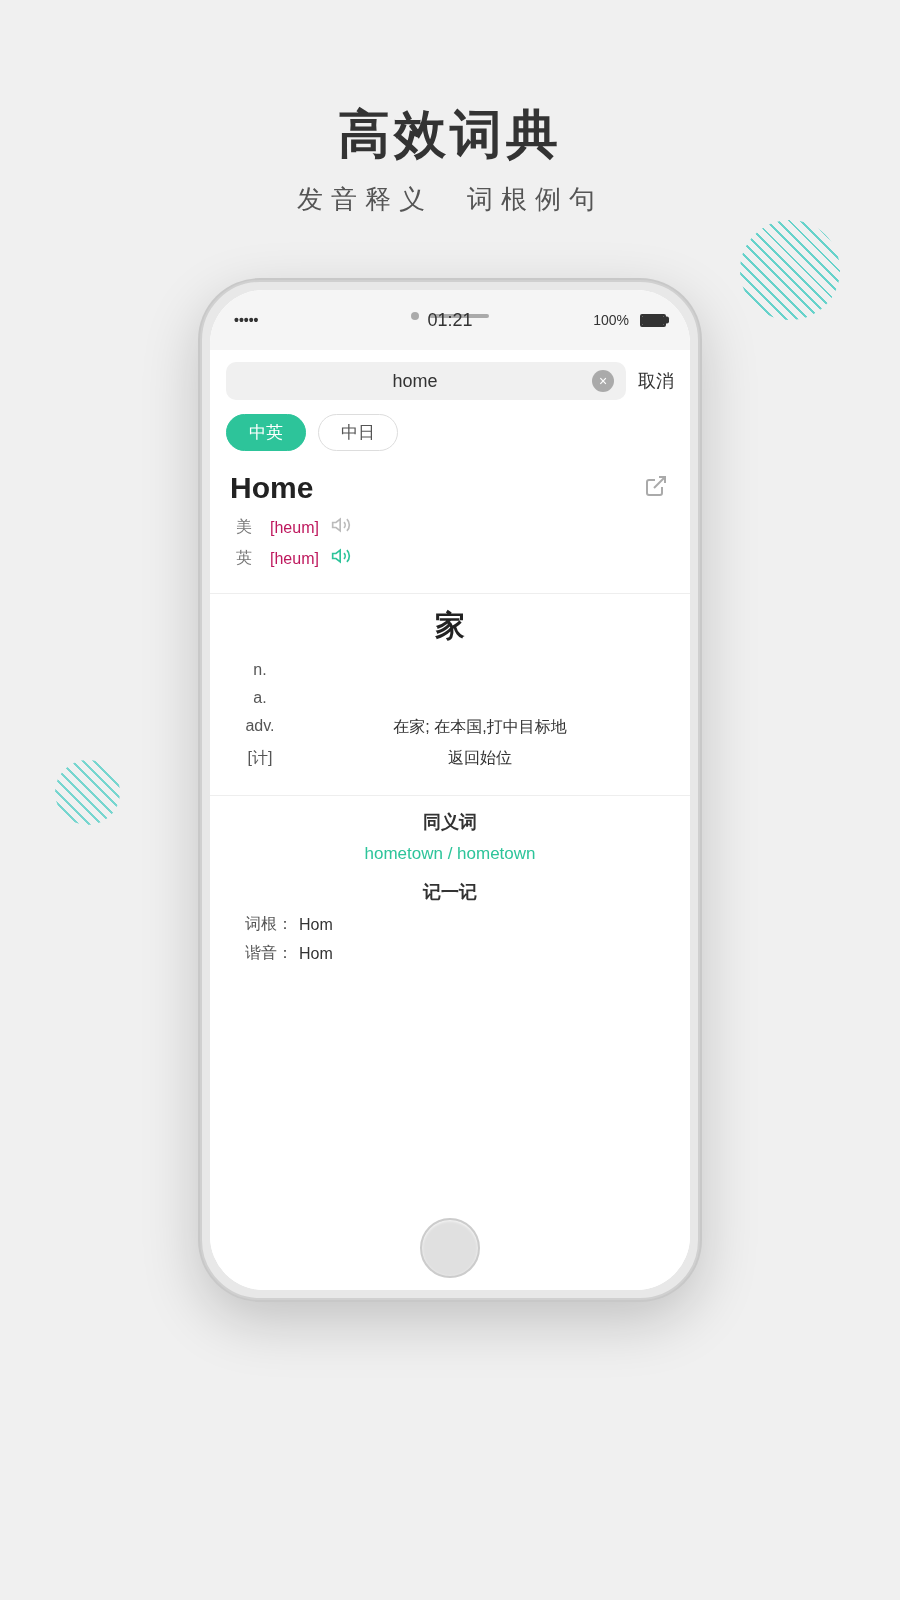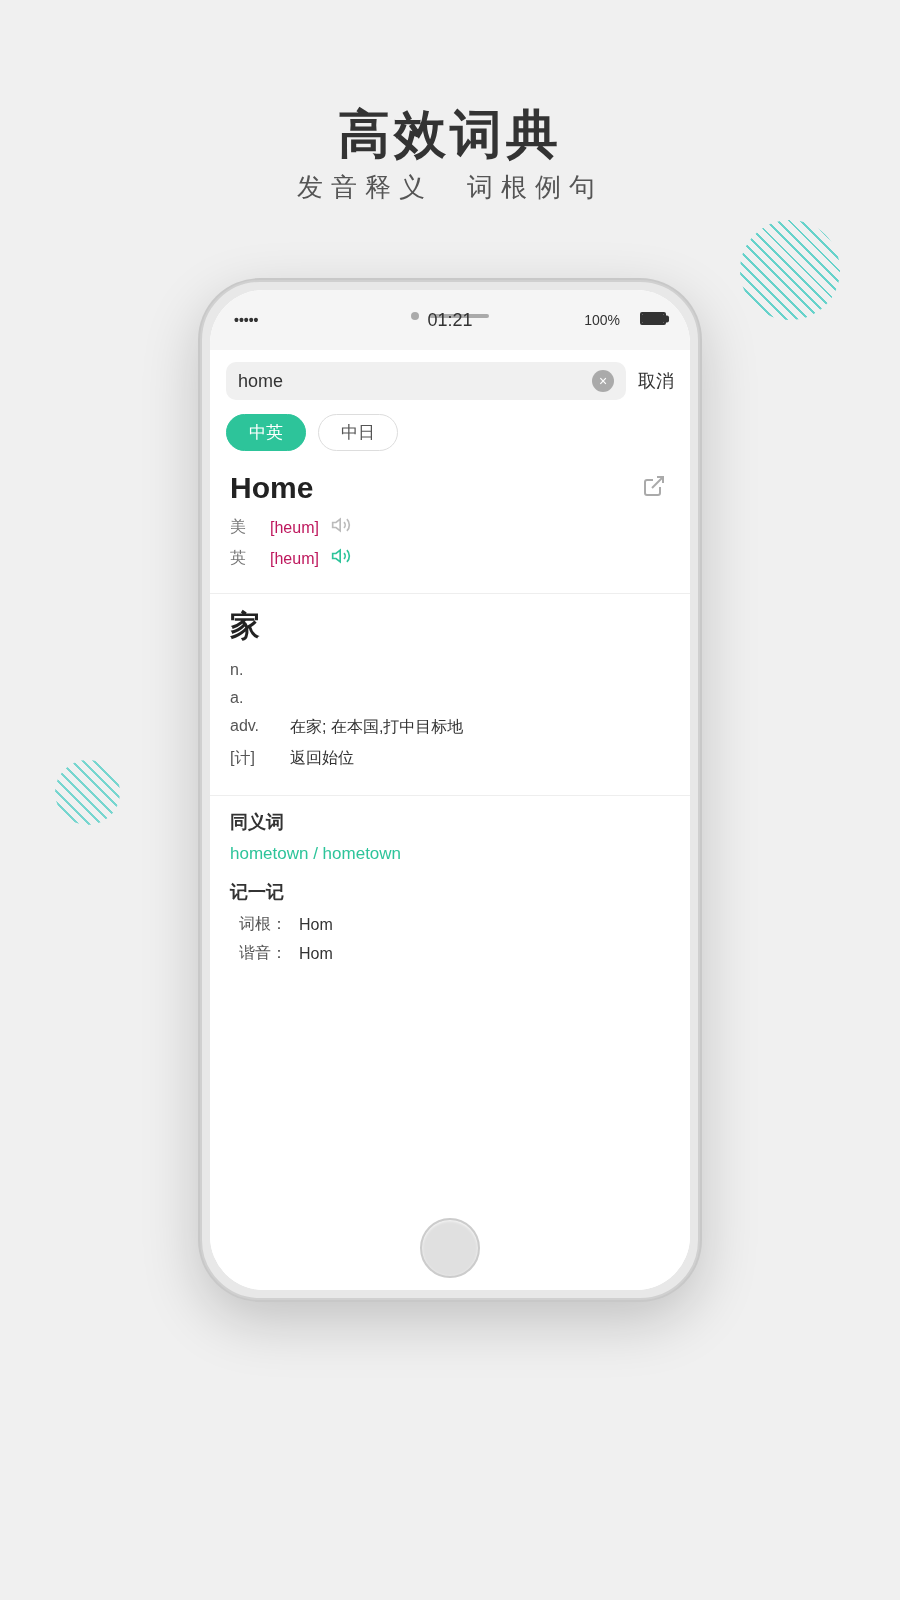--- a/index.html
+++ b/index.html
@@ -77,20 +77,21 @@
     }
     .app-title {
       font-size: 52px;
       font-weight: 700;
       color: #333;
       letter-spacing: 4px;
     }
     .app-subtitle {
       font-size: 26px;
       color: #555;
+      margin-top: 12px;
       letter-spacing: 8px;
     }
 
     
     .phone-wrapper {
       position: absolute;
       top: 280px;
       left: 50%;
       transform: translateX(-50%);
       width: 500px;
@@ -203,21 +204,22 @@
       left: 50%;
       transform: translateX(-50%);
       top: 50%;
       transform: translate(-50%, -50%);
     }
     .status-right {
       font-size: 14px;
       color: #333;
       font-weight: 500;
       display: flex;
-      gap: 20px;
+      align-items: center;
+      gap: 11px;
     }
     .battery-icon {
       width: 26px;
       height: 13px;
       border: 2px solid #333;
       border-radius: 2px;
       position: relative;
       display: inline-flex;
       align-items: center;
     }
@@ -238,20 +240,21 @@
       background: #333;
       border-radius: 1px;
     }
 
     
     .screen-content {
       background: #fff;
       height: calc(100% - 60px);
       overflow-y: auto;
       padding-bottom: 28px;
+      text-align: center;
     }
     
     .screen-content::-webkit-scrollbar { display: none; }
 
     
     .search-bar-row {
       display: flex;
       align-items: center;
       padding: 12px 16px 10px;
       gap: 12px;

